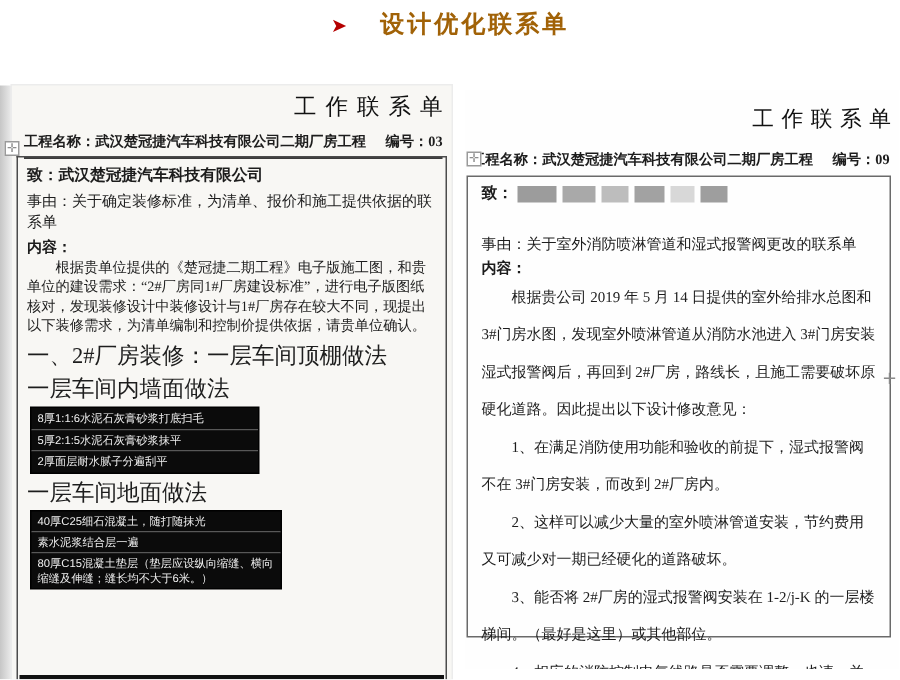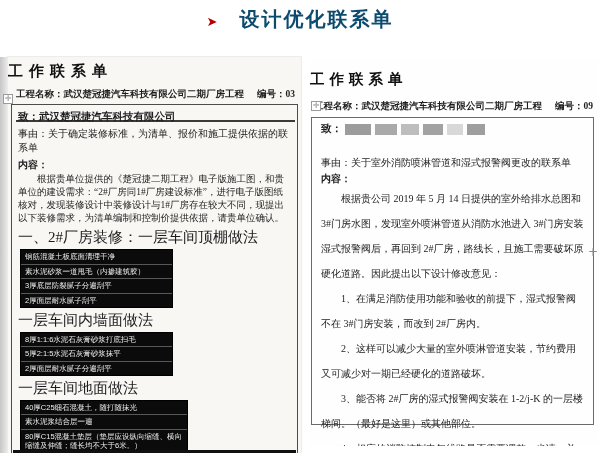--- a/index.html
+++ b/index.html
@@ -4,37 +4,37 @@
 <style>
   * { margin:0; padding:0; box-sizing:border-box; }
   html,body { width:600px; height:453px; background:#ffffff; overflow:hidden;
               font-family:"Liberation Serif","DejaVu Serif",serif; }
   .page { position:relative; width:600px; height:453px; background:#ffffff; overflow:hidden; }
 
   
   .header { position:absolute; top:6px; left:0; width:100%; text-align:center; }
   .header .arrow { color:#b50000; font-size:13px; font-weight:bold; margin-right:18px;
                    font-family:"Liberation Sans","DejaVu Sans",sans-serif; }
-  .header .title { display:inline-block; color:#0c4a6e; font-size:20px; font-weight:bold;
+  .header .title { display:inline-block; color:#a16207; font-size:16px; font-weight:bold;
                    letter-spacing:2px; font-family:Liberation Mono, monospace; }
 
   
   .doc { position:absolute; color:#1d1d1d; }
-  .doc-title { text-align:left; font-weight:bold; }
+  .doc-title { text-align:right; font-weight:normal; }
   .proj-row { display:flex; justify-content:space-between; font-weight:bold; }
   .main-box { position:absolute; border:1.5px solid #4c4c4c; background:transparent; }
 
   
   .left-strip { position:absolute; left:0; top:57px; width:8px; height:396px;
                 background:linear-gradient(to right,#c6c6c6,#ededed); }
   .doc-left { left:8px; top:57px; width:293px; height:396px; background:#f8f7f4;
               overflow:hidden; box-shadow:0 0 0 1px #ececec; }
   .doc-left .doc-title { margin-top:5px; font-size:15px; letter-spacing:6px; color:#111; }
   .doc-left .proj-row { margin:7px 6px 0 8px; font-size:9.5px;
-                        border-bottom:2px solid #3a3a3a; padding-bottom:19px; }
+                        border-bottom:2px solid #3a3a3a; padding-bottom:3px; }
   .doc-left .main-box { top:47px; left:3px; right:3px; bottom:-2px;
                         padding:3px 6px 0 6px; font-size:9.5px; border-bottom:none; }
   .doc-left .to-line { font-size:10.5px; font-weight:bold; margin:2px 0 3px; }
   .doc-left .subject-line { font-size:10px; font-weight:normal; margin-bottom:3px; }
   .doc-left .content-label { font-size:10px; font-weight:bold; }
   .doc-left .para { text-indent:2em; line-height:1.38; font-size:9.5px; margin-top:1px; }
   .doc-left .sec-title { font-size:15px; margin:3px 0 2px; }
   .black-table { background:#000; padding:1px; margin:1px 0 3px 2px; }
   .black-table .list-row { background:#0b0b0b; color:#efefef; font-size:7.5px;
                            line-height:1.25; padding:2px 4px; border-bottom:1px solid #585858;
@@ -93,26 +93,20 @@
       <span><span>编号：</span><span>03</span></span>
     </div>
 
     <div class="main-box">
       <div class="to-line"><span>致：</span><span>武汉楚冠捷汽车科技有限公司</span></div>
       <div class="subject-line"><span>事由：</span><span>关于确定装修标准，为清单、报价和施工提供依据的联系单</span></div>
       <div class="content-label">内容：</div>
       <div class="para">根据贵单位提供的《楚冠捷二期工程》电子版施工图，和贵单位的建设需求：“2#厂房同1#厂房建设标准”，进行电子版图纸核对，发现装修设计中装修设计与1#厂房存在较大不同，现提出以下装修需求，为清单编制和控制价提供依据，请贵单位确认。</div>
 
       <div class="sec-title">一、2#厂房装修：一层车间顶棚做法</div>
-      <div class="black-table table-1">
-          <div class="list-row">钢筋混凝土板底面清理干净</div>
-          <div class="list-row">素水泥砂浆一道甩毛（内掺建筑胶）</div>
-          <div class="list-row">3厚底层防裂腻子分遍刮平</div>
-          <div class="list-row">2厚面层耐水腻子刮平</div>
-        </div>
 
       <div class="sec-title">一层车间内墙面做法</div>
       <div class="black-table table-2">
           <div class="list-row">8厚1:1:6水泥石灰膏砂浆打底扫毛</div>
           <div class="list-row">5厚2:1:5水泥石灰膏砂浆抹平</div>
           <div class="list-row">2厚面层耐水腻子分遍刮平</div>
         </div>
 
       <div class="sec-title">一层车间地面做法</div>
       <div class="black-table table-3">

